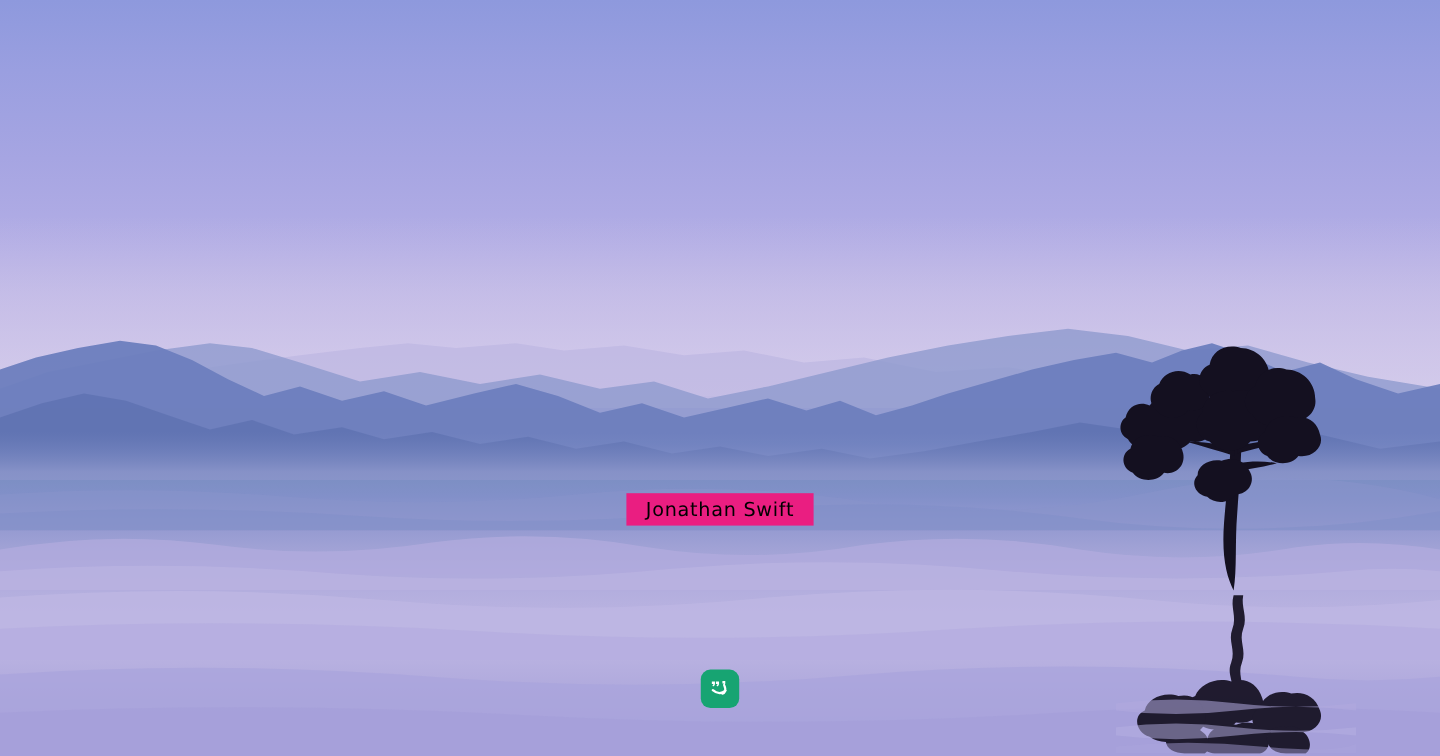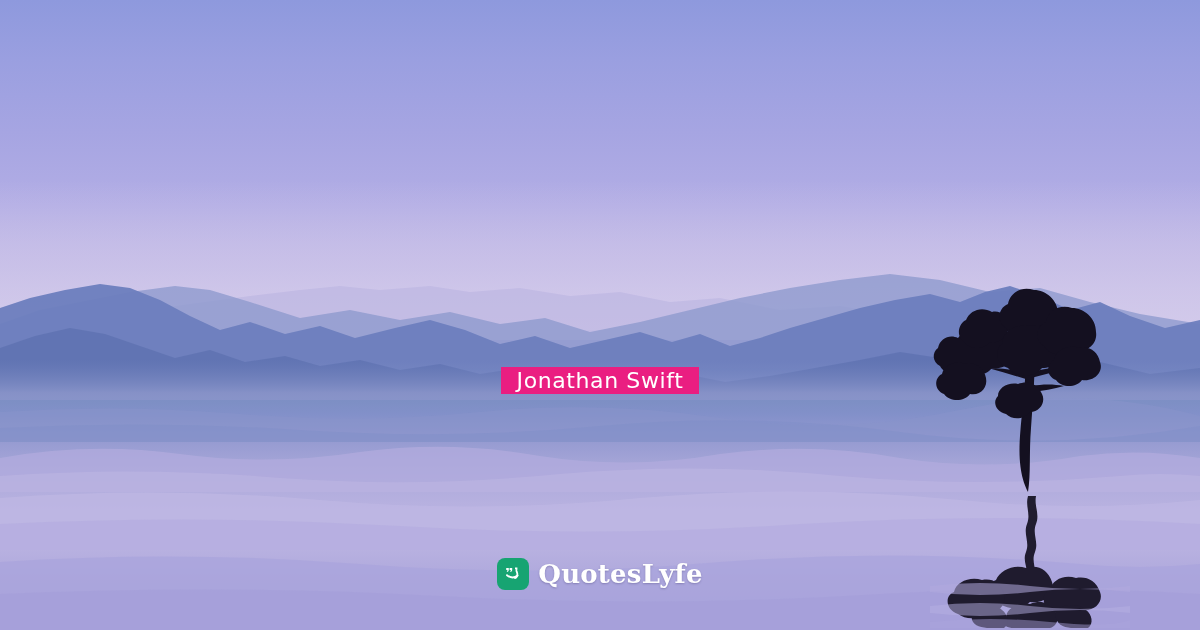--- a/index.html
+++ b/index.html
@@ -120,27 +120,28 @@
   .author-wrap {
     position: absolute;
     left: 0;
     top: 367px;
     width: 1200px;
     text-align: center;
   }
   .author-badge {
     display: inline-block;
     background: #ea1e81;
-    color: #ffffff;
+    color: #000000;
     font-family: "DejaVu Sans", "Liberation Sans", sans-serif;
-    font-size: 22px;
+    font-size: 16px;
     line-height: 27px;
     letter-spacing: 0.6px;
     padding: 0 16px;
     white-space: nowrap;
+    margin-top: 44px;
   }
 
   
   .logo-wrap {
     position: absolute;
     left: 0;
     top: 558px;
     width: 1200px;
     text-align: center;
   }
@@ -348,17 +349,16 @@
                    q0.8,-0.25 0.8,-1.0 h-1.3 Z" fill="#ffffff"></path>
           <path d="M7.6,5.0 h2.6 v2.0 q0,1.5 -1.6,2.0 l-0.5,-1.0
                    q0.8,-0.25 0.8,-1.0 h-1.3 Z" fill="#ffffff"></path>
           <path d="M13.0,4.6 h2.4 v2.0 q0,1.4 -1.5,1.9 l-0.5,-1.0
                    q0.8,-0.25 0.8,-0.9 h-1.2 Z" fill="#ffffff"></path>
 
           <path d="M5.0,12.2 q5.4,4.6 10.6,0.4" stroke="#ffffff" stroke-width="1.9" fill="none" stroke-linecap="round"></path>
           <path d="M14.6,8.2 q1.4,3.0 0.4,5.2 q-0.6,1.3 -2.0,1.6" stroke="#ffffff" stroke-width="1.8" fill="none" stroke-linecap="round"></path>
         </svg>
       </span>
-      <span class="logo-text">QuotesLyfe</span>
     </div>
   </div>
 
 </div>
 
 </body></html>

